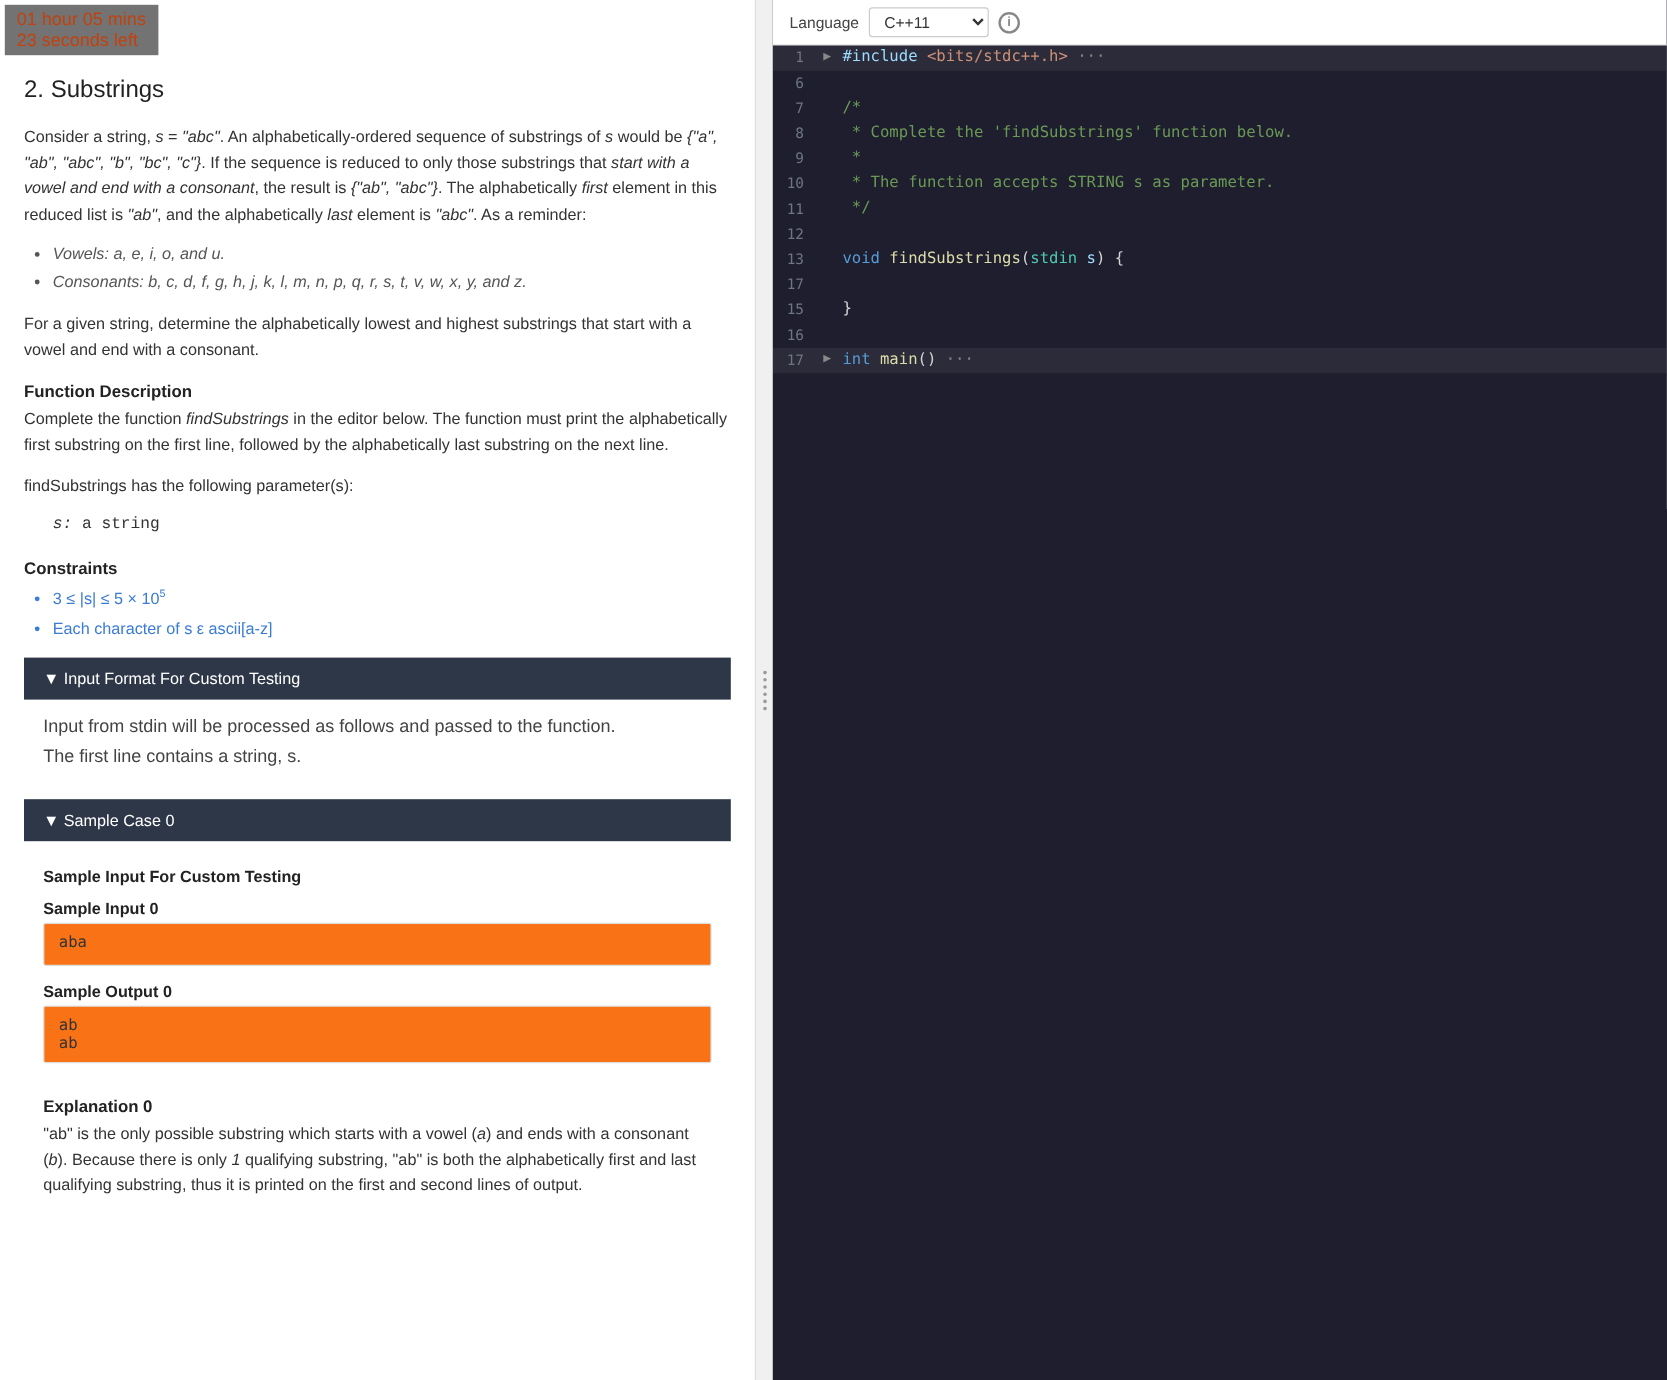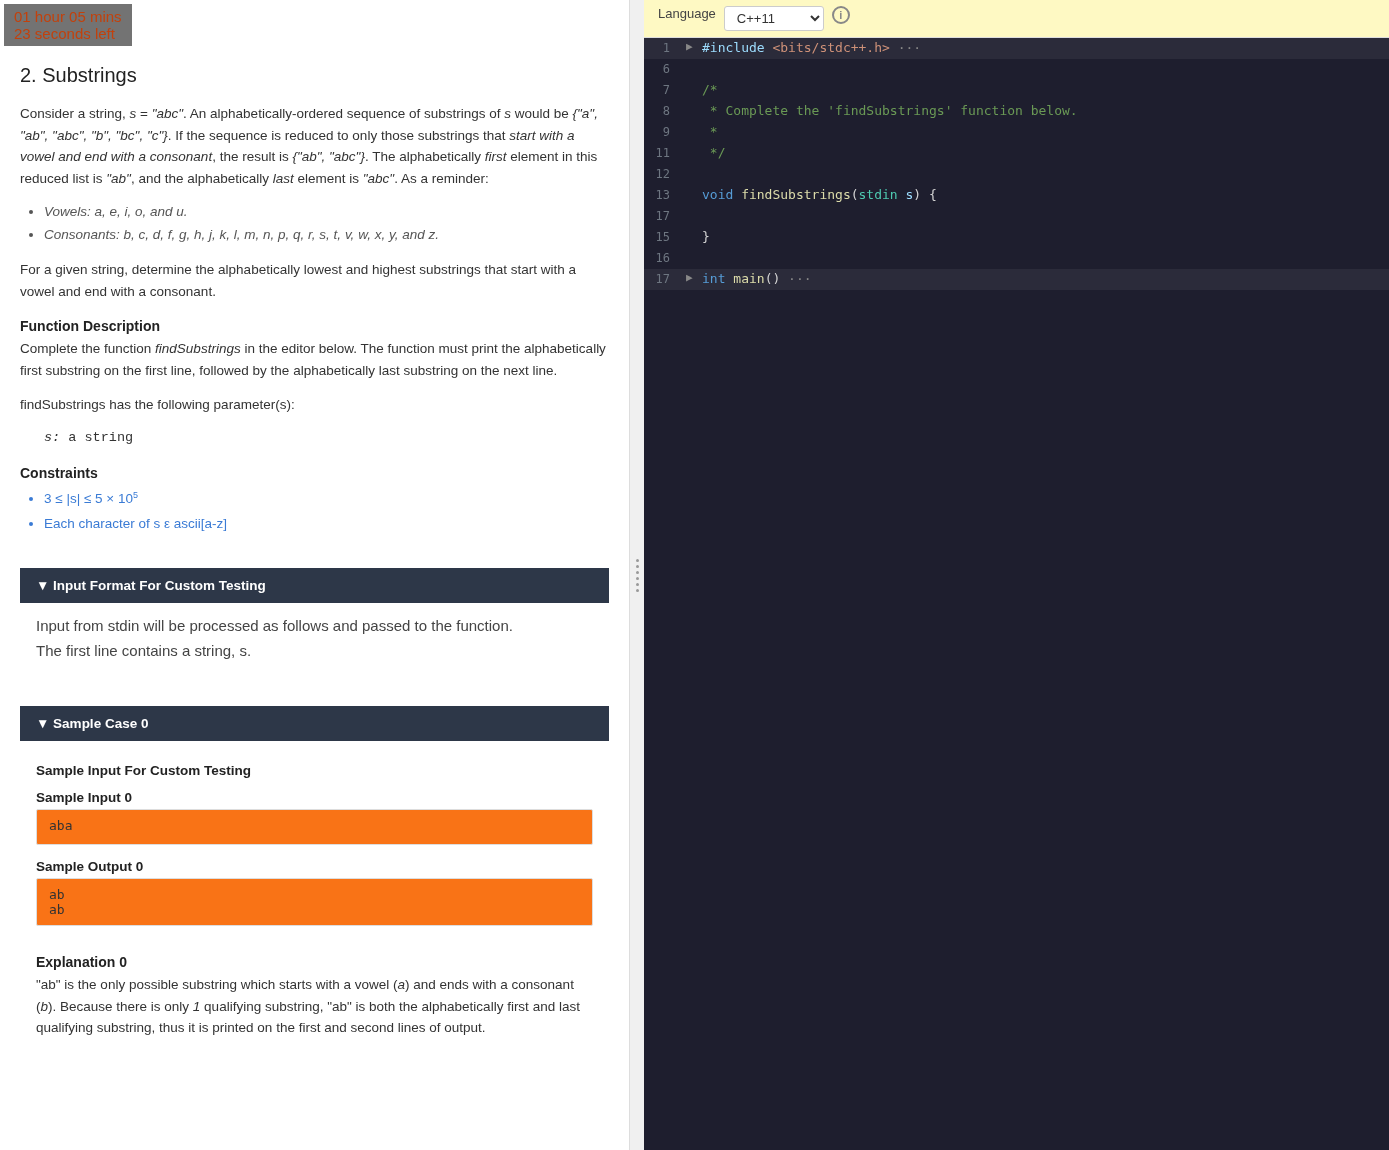--- a/index.html
+++ b/index.html
@@ -85,23 +85,23 @@
     .constraint-list li span {
       color: #3a7bd5;
     }
 
     
     .collapsible-header {
       background: #2d3748;
       color: #fff;
       padding: 10px 16px;
       font-size: 13.5px;
-      font-weight: bold;
+      font-weight: normal;
       cursor: pointer;
-      margin-top: 32px;
+      margin-top: 12px;
       display: flex;
       align-items: flex-end;
       gap: 6px;
     }
 
     .collapsible-content {
       padding: 10px 16px;
       font-size: 15px;
       color: #444;
       line-height: 1.7;
@@ -162,24 +162,25 @@
     
     .right-panel {
       flex: 1;
       display: flex;
       flex-direction: column;
       background: #1e1e2e;
       overflow: hidden;
     }
 
     .editor-toolbar {
-      background: #fef9c3;
+      background: #ffffff;
       border-bottom: 1px solid #ddd;
       padding: 6px 14px;
       display: flex;
+      align-items: center;
       gap: 8px;
     }
 
     .language-label {
       font-size: 13px;
       color: #444;
     }
 
     .language-select {
       font-size: 13px;
@@ -392,20 +393,25 @@
       <span class="line-arrow">&nbsp;</span>
       <span class="line-content"><span class="c-comment"> * Complete the 'findSubstrings' function below.</span></span>
     </div>
 
     <div class="code-line">
       <span class="line-num">9</span>
       <span class="line-arrow">&nbsp;</span>
       <span class="line-content"><span class="c-comment"> *</span></span>
     </div>
 
+    <div class="code-line">
+      <span class="line-num">10</span>
+      <span class="line-arrow">&nbsp;</span>
+      <span class="line-content"><span class="c-comment"> * The function accepts STRING s as parameter.</span></span>
+    </div>
 
     <div class="code-line">
       <span class="line-num">11</span>
       <span class="line-arrow">&nbsp;</span>
       <span class="line-content"><span class="c-comment"> */</span></span>
     </div>
 
     <div class="code-line">
       <span class="line-num">12</span>
       <span class="line-arrow">&nbsp;</span>

